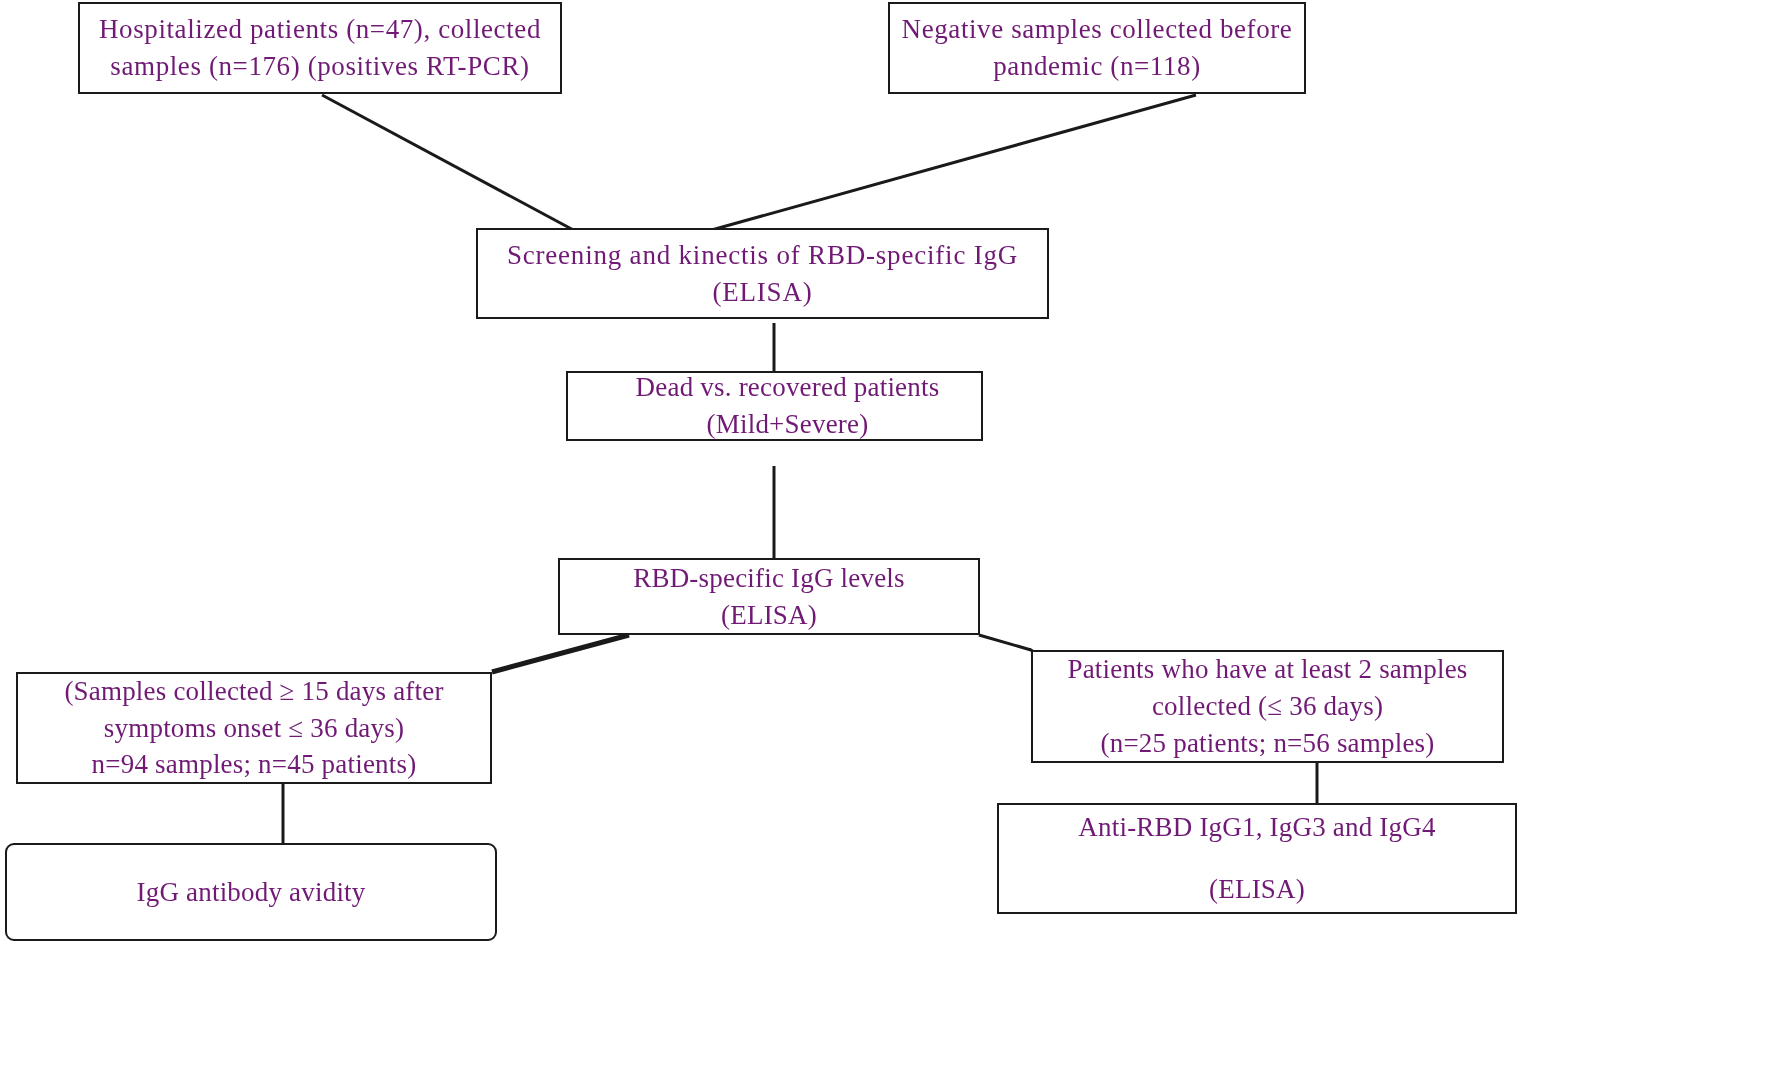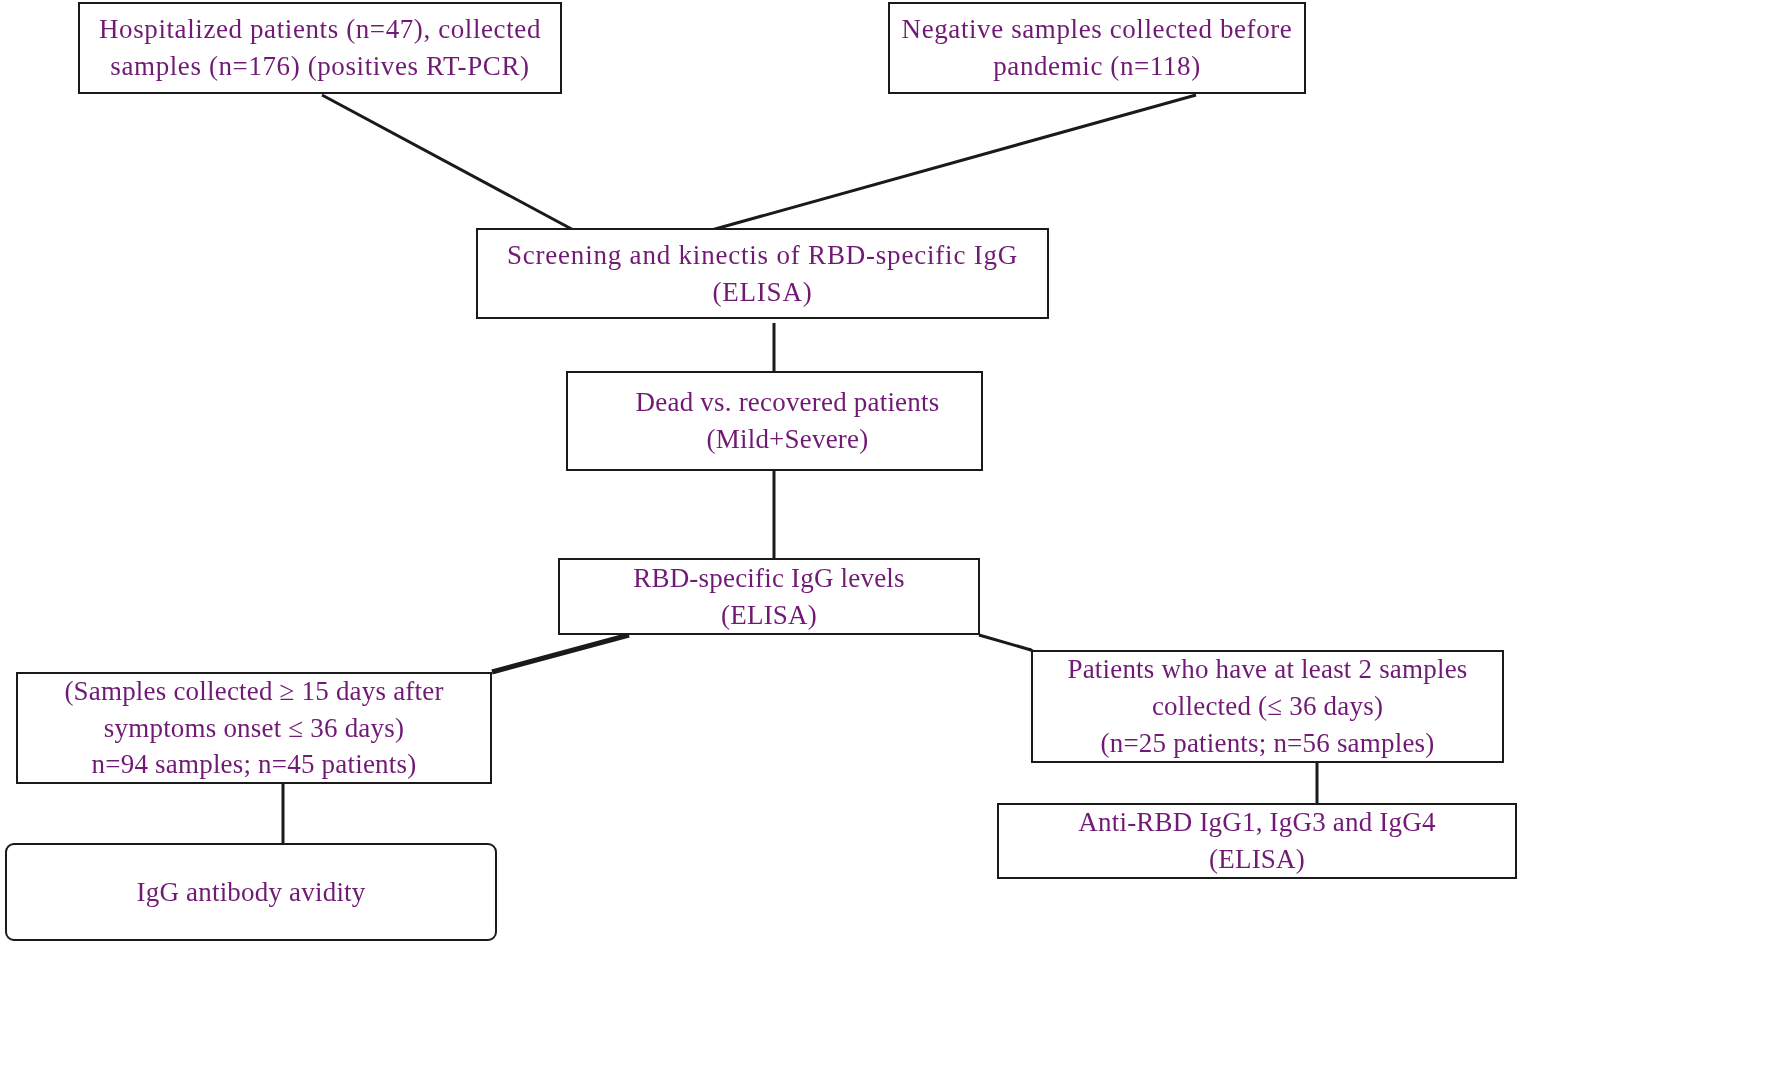--- a/index.html
+++ b/index.html
@@ -42,26 +42,26 @@
     z-index: 2;
   }
   .node .ln {
     display: block;
     white-space: nowrap;
   }
   
   #node-hospitalized  { left: 78px;   top: 2px;    width: 484px;  height: 92px; }
   #node-negative      { left: 888px;  top: 2px;    width: 418px;  height: 92px; }
   #node-screening     { left: 476px;  top: 228px;  width: 573px;  height: 91px; }
-  #node-deadrec       { left: 566px;  top: 371px;  width: 417px;  height: 100px; padding-left: 36px; }
+  #node-deadrec       { left: 566px;  top: 371px;  width: 417px;  height: 70px; padding-left: 36px; }
   #node-rbdlevels     { left: 558px;  top: 558px;  width: 422px;  height: 77px; }
   #node-samples15     { left: 16px;   top: 672px;  width: 476px;  height: 112px; }
   #node-atleast2      { left: 1031px; top: 650px;  width: 473px;  height: 113px; }
   #node-avidity       { left: 5px;    top: 843px;  width: 492px;  height: 98px; border-radius: 9px; }
-  #node-antirbd       { left: 997px;  top: 803px;  width: 520px;  height: 76px; }
+  #node-antirbd       { left: 997px;  top: 803px;  width: 520px;  height: 111px; justify-content: space-between; }
 
   
   #node-hospitalized .ln,
   #node-negative .ln   { letter-spacing: 0.6px; }
   #node-screening .ln  { letter-spacing: 0.8px; }
 </style>
 </head>
 <body>
 
 <div id="canvas">

